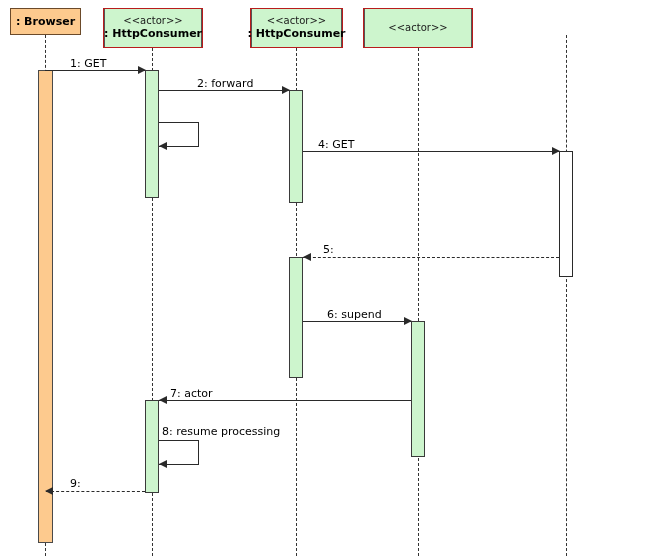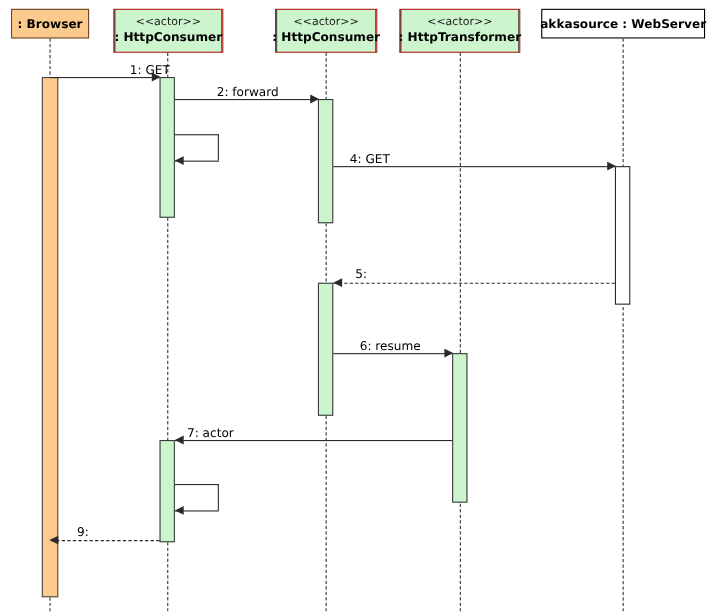--- a/index.html
+++ b/index.html
@@ -125,26 +125,22 @@
     <span class="lifeline-name">: HttpConsumer</span>
   </div>
 
   <div class="lifeline-head actor" style="left:250px; top:8px; width:93px; height:40px;">
     <span class="stereotype">&lt;&lt;actor&gt;&gt;</span>
     <span class="lifeline-name">: HttpConsumer</span>
   </div>
 
   <div class="lifeline-head actor" style="left:363px; top:8px; width:110px; height:40px;">
     <span class="stereotype">&lt;&lt;actor&gt;&gt;</span>
-    <span class="lifeline-name">: HttpTransformer</span>
   </div>
 
-  <div class="lifeline-head plain" style="left:492px; top:8px; width:149px; height:27px;">
-    <span class="lifeline-name">akkasource : WebServer</span>
-  </div>
 
   <div class="lifeline-line" style="left:45px; top:35px; height:521px;"></div>
   <div class="lifeline-line" style="left:152px; top:48px; height:508px;"></div>
   <div class="lifeline-line" style="left:296px; top:48px; height:508px;"></div>
   <div class="lifeline-line" style="left:418px; top:48px; height:508px;"></div>
   <div class="lifeline-line" style="left:566px; top:35px; height:521px;"></div>
 
   <div class="activation orange" style="left:38px; top:70px; height:473px;"></div>
 
   <div class="activation" style="left:145px; top:70px; height:128px;"></div>
@@ -154,49 +150,50 @@
   <div class="activation" style="left:289px; top:90px; height:113px;"></div>
 
   <div class="activation" style="left:289px; top:257px; height:121px;"></div>
 
   <div class="activation" style="left:411px; top:321px; height:136px;"></div>
 
   <div class="activation white" style="left:559px; top:151px; height:126px;"></div>
 
   <div class="msg-line" style="left:45px; top:70px; width:100px;"></div>
   <div class="arrowhead right" style="left:138px; top:66px;"></div>
-  <div class="msg-label" style="left:70px; top:57px;margin-left:48px;">1: GET</div>
+  <div class="msg-label" style="left:70px; top:57px;">1: GET</div>
 
   <div class="msg-line" style="left:159px; top:90px; width:130px;"></div>
   <div class="arrowhead right" style="left:282px; top:86px;"></div>
   <div class="msg-label" style="left:197px; top:77px;">2: forward</div>
 
   <div class="msg-line" style="left:159px; top:122px; width:40px;"></div>
   <div class="vline" style="left:198px; top:122px; height:24px;"></div>
   <div class="msg-line" style="left:159px; top:146px; width:40px;"></div>
   <div class="arrowhead left" style="left:159px; top:142px;"></div>
 
   <div class="msg-line" style="left:303px; top:151px; width:256px;"></div>
   <div class="arrowhead right" style="left:552px; top:147px;"></div>
   <div class="msg-label" style="left:318px; top:138px;">4: GET</div>
 
   <div class="msg-line dashed" style="left:303px; top:257px; width:256px;"></div>
   <div class="arrowhead left" style="left:303px; top:253px;"></div>
   <div class="msg-label" style="left:323px; top:243px;">5:</div>
 
   <div class="msg-line" style="left:303px; top:321px; width:108px;"></div>
   <div class="arrowhead right" style="left:404px; top:317px;"></div>
-  <div class="msg-label" style="left:327px; top:308px;">6: resume</div>
+  <div class="msg-label" style="left:327px; top:308px;">6: supend</div>
 
   <div class="msg-line" style="left:159px; top:400px; width:252px;"></div>
   <div class="arrowhead left" style="left:159px; top:396px;"></div>
   <div class="msg-label" style="left:170px; top:387px;">7: actor</div>
 
   <div class="msg-line" style="left:159px; top:440px; width:40px;"></div>
   <div class="vline" style="left:198px; top:440px; height:24px;"></div>
   <div class="msg-line" style="left:159px; top:464px; width:40px;"></div>
   <div class="arrowhead left" style="left:159px; top:460px;"></div>
+  <div class="msg-label" style="left:162px; top:425px;">8: resume processing</div>
 
   <div class="msg-line dashed" style="left:46px; top:491px; width:99px;"></div>
   <div class="arrowhead left" style="left:45px; top:487px;"></div>
   <div class="msg-label" style="left:70px; top:477px;">9:</div>
 
 </div>
 
 </body></html>

